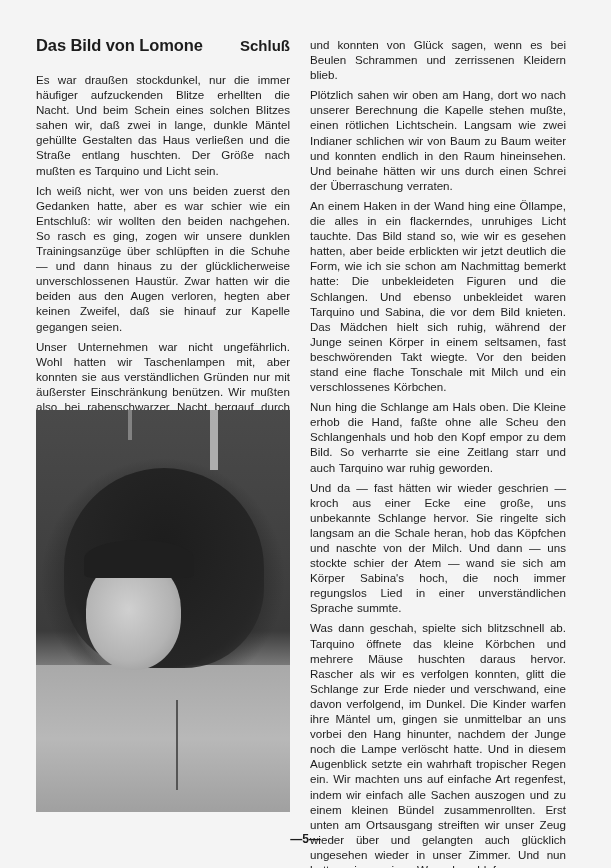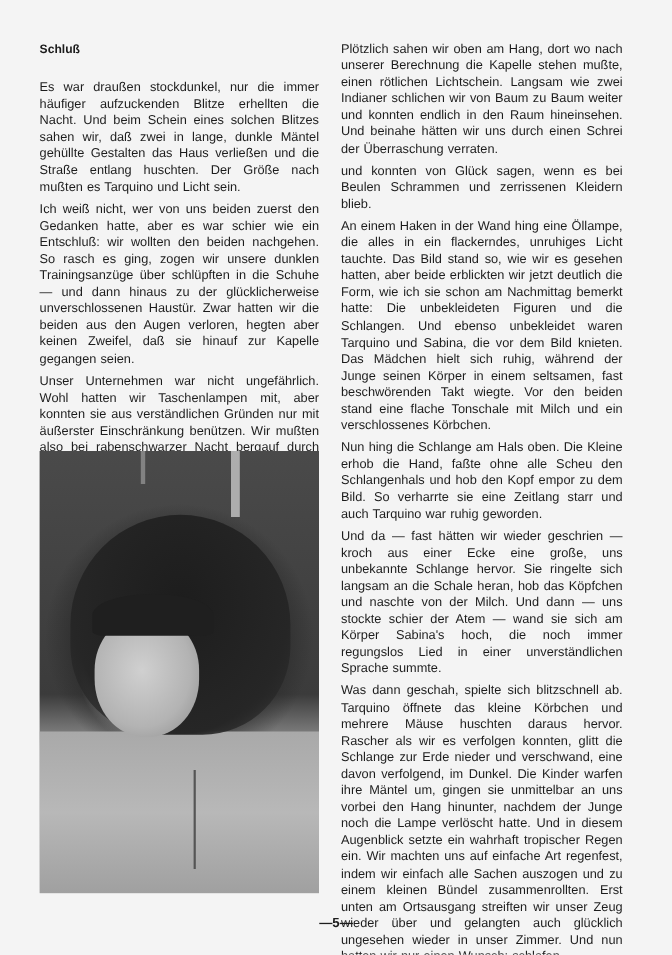--- a/index.html
+++ b/index.html
@@ -10,21 +10,21 @@
     font-family: "Liberation Sans", "DejaVu Sans", sans-serif;
     position: relative;
     overflow: hidden;
   }
   .page { position: absolute; left: 0; top: 0; width: 611px; height: 868px; }
   .col { position: absolute; font-size: 11.6px; line-height: 15.1px; }
   .col-left { left: 36px; top: 38px; width: 254px; }
   .col-right { left: 310px; top: 37px; width: 256px; }
   .header-row { display: flex; justify-content: space-between; align-items: baseline; height: 24px; margin-bottom: 10px; }
   .title { font-weight: bold; font-size: 16.5px; letter-spacing: -0.1px; }
-  .tag { font-weight: bold; font-size: 11px; }
+  .tag { font-weight: bold; font-size: 15px; }
   p { margin: 0 0 5px 0; text-align: justify; hyphens: none; word-spacing: 0.5px; }
   .photo {
     position: absolute; left: 36px; top: 410px; width: 254px; height: 402px;
     background:
       radial-gradient(ellipse 32% 18% at 46% 50%, #c9c9c9 0%, #a7a7a7 55%, rgba(0,0,0,0) 100%),
       radial-gradient(ellipse 48% 30% at 50% 42%, #2c2c2c 0%, #262626 60%, rgba(0,0,0,0) 100%),
       linear-gradient(180deg, #4a4a4a 0%, #3b3b3b 55%, #9a9a9a 68%, #b5b5b5 100%);
     overflow: hidden;
   }
   .photo .streak1 { position: absolute; left: 174px; top: 0; width: 8px; height: 60px; background: #d8d8d8; opacity: 0.7; }
@@ -39,40 +39,41 @@
   .photo .bangs { position: absolute; left: 48px; top: 130px; width: 110px; height: 38px; border-radius: 50% 50% 10% 10%; background: #1f1f1f; }
   .pagenum { position: absolute; left: 0; width: 611px; top: 832px; text-align: center; font-weight: bold; font-size: 12px; }
 </style>
 </head>
 <body>
 
 <div class="page">
 
   <div class="col col-left">
     <div class="header-row">
+      <span class="title">Das Bild von Lomone</span>
       <span class="tag">Schluß</span>
     </div>
     <p>Es war draußen stockdunkel, nur die immer häufiger aufzuckenden Blitze erhellten die Nacht. Und beim Schein eines solchen Blitzes sahen wir, daß zwei in lange, dunkle Mäntel gehüllte Gestalten das Haus verließen und die Straße entlang huschten. Der Größe nach mußten es Tarquino und Licht sein.</p>
     <p>Ich weiß nicht, wer von uns beiden zuerst den Gedanken hatte, aber es war schier wie ein Entschluß: wir wollten den beiden nachgehen. So rasch es ging, zogen wir unsere dunklen Trainingsanzüge über schlüpften in die Schuhe — und dann hinaus zu der glücklicherweise unverschlossenen Haustür. Zwar hatten wir die beiden aus den Augen verloren, hegten aber keinen Zweifel, daß sie hinauf zur Kapelle gegangen seien.</p>
     <p>Unser Unternehmen war nicht ungefährlich. Wohl hatten wir Taschenlampen mit, aber konnten sie aus verständlichen Gründen nur mit äußerster Einschränkung benützen. Wir mußten also bei rabenschwarzer Nacht bergauf durch den uns unbekannten Wald</p>
   </div>
 
   <div class="photo" title="Black-and-white portrait of a dark-haired girl in a zip-up top">
     <div class="streak1"></div>
     <div class="streak2"></div>
     <div class="shoulders"></div>
     <div class="hair"></div>
     <div class="face"></div>
     <div class="bangs"></div>
     <div class="zipper"></div>
   </div>
 
   <div class="col col-right">
+    <p>und konnten von Glück sagen, wenn es bei Beulen Schrammen und zerrissenen Kleidern blieb.</p>
     <p>Plötzlich sahen wir oben am Hang, dort wo nach unserer Berechnung die Kapelle stehen mußte, einen rötlichen Lichtschein. Langsam wie zwei Indianer schlichen wir von Baum zu Baum weiter und konnten endlich in den Raum hineinsehen. Und beinahe hätten wir uns durch einen Schrei der Überraschung verraten.</p>
-    <p>und konnten von Glück sagen, wenn es bei Beulen Schrammen und zerrissenen Kleidern blieb.</p>
     <p>An einem Haken in der Wand hing eine Öllampe, die alles in ein flackerndes, unruhiges Licht tauchte. Das Bild stand so, wie wir es gesehen hatten, aber beide erblickten wir jetzt deutlich die Form, wie ich sie schon am Nachmittag bemerkt hatte: Die unbekleideten Figuren und die Schlangen. Und ebenso unbekleidet waren Tarquino und Sabina, die vor dem Bild knieten. Das Mädchen hielt sich ruhig, während der Junge seinen Körper in einem seltsamen, fast beschwörenden Takt wiegte. Vor den beiden stand eine flache Tonschale mit Milch und ein verschlossenes Körbchen.</p>
     <p>Nun hing die Schlange am Hals oben. Die Kleine erhob die Hand, faßte ohne alle Scheu den Schlangenhals und hob den Kopf empor zu dem Bild. So verharrte sie eine Zeitlang starr und auch Tarquino war ruhig geworden.</p>
     <p>Und da — fast hätten wir wieder geschrien — kroch aus einer Ecke eine große, uns unbekannte Schlange hervor. Sie ringelte sich langsam an die Schale heran, hob das Köpfchen und naschte von der Milch. Und dann — uns stockte schier der Atem — wand sie sich am Körper Sabina's hoch, die noch immer regungslos Lied in einer unverständlichen Sprache summte.</p>
     <p>Was dann geschah, spielte sich blitzschnell ab. Tarquino öffnete das kleine Körbchen und mehrere Mäuse huschten daraus hervor. Rascher als wir es verfolgen konnten, glitt die Schlange zur Erde nieder und verschwand, eine davon verfolgend, im Dunkel. Die Kinder warfen ihre Mäntel um, gingen sie unmittelbar an uns vorbei den Hang hinunter, nachdem der Junge noch die Lampe verlöscht hatte. Und in diesem Augenblick setzte ein wahrhaft tropischer Regen ein. Wir machten uns auf einfache Art regenfest, indem wir einfach alle Sachen auszogen und zu einem kleinen Bündel zusammenrollten. Erst unten am Ortsausgang streiften wir unser Zeug wieder über und gelangten auch glücklich ungesehen wieder in unser Zimmer. Und nun hatten wir nur einen Wunsch: schlafen.</p>
   </div>
 
   <div class="pagenum">—5—</div>
 </div>
 
 </body></html>

